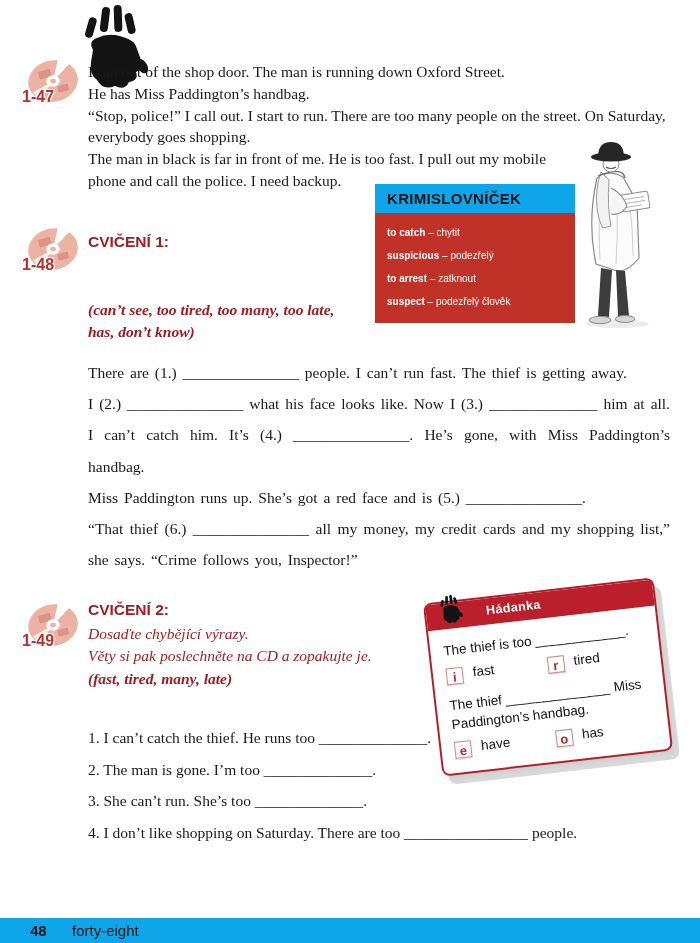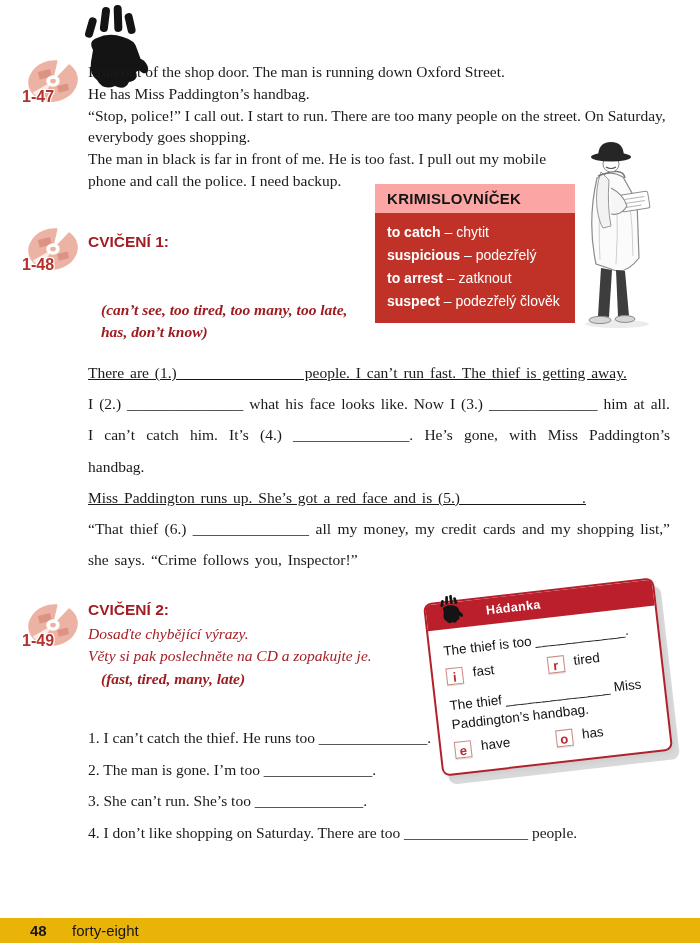--- a/index.html
+++ b/index.html
@@ -37,24 +37,24 @@
   .cd-1 { left:22px; top:58px; }
   .cd-2 { left:22px; top:226px; }
   .cd-3 { left:22px; top:602px; }
   
   .intro-text {
     position:absolute; left:88px; top:61px; width:584px;
     font-size:15.5px; line-height:21.8px; white-space:pre-line;
   }
   
   .vocab-box { position:absolute; left:375px; top:184px; width:200px; font-family:"Liberation Sans", sans-serif; }
-  .vocab-header { background:#fca5a5; padding:6px 10px 5px 12px; }
+  .vocab-header { background:#0ea5e9; padding:6px 10px 5px 12px; }
   .vocab-title { font-weight:bold; font-size:15px; color:#141414; letter-spacing:.3px; }
   .vocab-body { background:#c03227; padding:8px 10px 10px 12px; }
-  .vocab-row { color:#ffffff; font-size:14px; line-height:23px; }
+  .vocab-row { color:#ffffff; font-size:10px; line-height:23px; }
   .vocab-term { font-weight:bold; }
   
   .detective { position:absolute; left:571px; top:136px; width:96px; height:196px; }
   
   .ex-title {
     position:absolute; left:88px;
     font-family:"Liberation Sans", sans-serif; font-weight:bold;
     font-size:15.5px; color:#a11d22;
   }
   .ex1-title { top:233px; }
@@ -62,27 +62,27 @@
   .ex-instr {
     position:absolute; left:88px; width:330px;
     font-style:italic; font-size:15.5px; line-height:22px;
     color:#a32126; white-space:pre-line;
   }
   .ex1-instr { top:255px; }
   .ex2-instr { top:623px; }
   .ex-bank {
     position:absolute; left:88px; width:320px;
     font-style:italic; font-weight:bold; font-size:15.5px; line-height:22px;
-    color:#9e1b20; white-space:pre-line;margin-left:13px;
+    color:#9e1b20; white-space:pre-line;
   }
   .ex1-bank { top:299px; }
   .ex2-bank { top:668px; }
   .ex1-para { position:absolute; left:88px; top:357px; width:582px; font-size:15.5px; line-height:31.2px; }
   .ex1-para p { margin:0; text-align:justify; word-spacing:2px; }
-  .ex1-para p.no-just { text-align:left;text-decoration:underline; }
+  .ex1-para p.no-just { text-align:left; }
   .ex2-items { position:absolute; left:88px; top:722px; width:582px; font-size:15.5px; line-height:31.5px; }
   
   .riddle-card {
     position:absolute; left:432px; top:590px; width:232px;
     transform:rotate(-6.5deg);
     background:#ffffff; border:2px solid #b3202c; border-radius:8px;
     box-shadow:6px 9px 0 rgba(170,170,170,.45), 2px 3px 5px rgba(0,0,0,.08);
     font-family:"Liberation Sans", sans-serif; z-index:5;
   }
   .card-header { position:relative; height:26px; background:#bb1f2b; border-radius:5px 5px 0 0; }
@@ -99,21 +99,21 @@
     display:inline-block; width:17px; height:17px; margin-right:6px;
     border:1px solid #c98c84; background:#fff; color:#c0272d;
     font-weight:bold; font-size:13px; text-align:center; line-height:17px;
     vertical-align:-3px; box-shadow:0 1px 1px rgba(0,0,0,.15);
   }
   .opt-label { color:#111; }
   .option-row.last { margin-bottom:2px; }
   
   .footer {
     position:absolute; left:0; top:918px; width:700px; height:25px;
-    background:#eab308; font-family:"Liberation Sans", sans-serif;
+    background:#0ea5e9; font-family:"Liberation Sans", sans-serif;
   }
   .footer-num { position:absolute; left:30px; top:4px; font-weight:bold; font-size:15px; color:#161616; }
   .footer-word { position:absolute; left:72px; top:4px; font-size:15px; color:#161616; }
 </style>
 </head>
 <body>
 
 <div class="page">
 
   <svg width="0" height="0" style="position:absolute">

